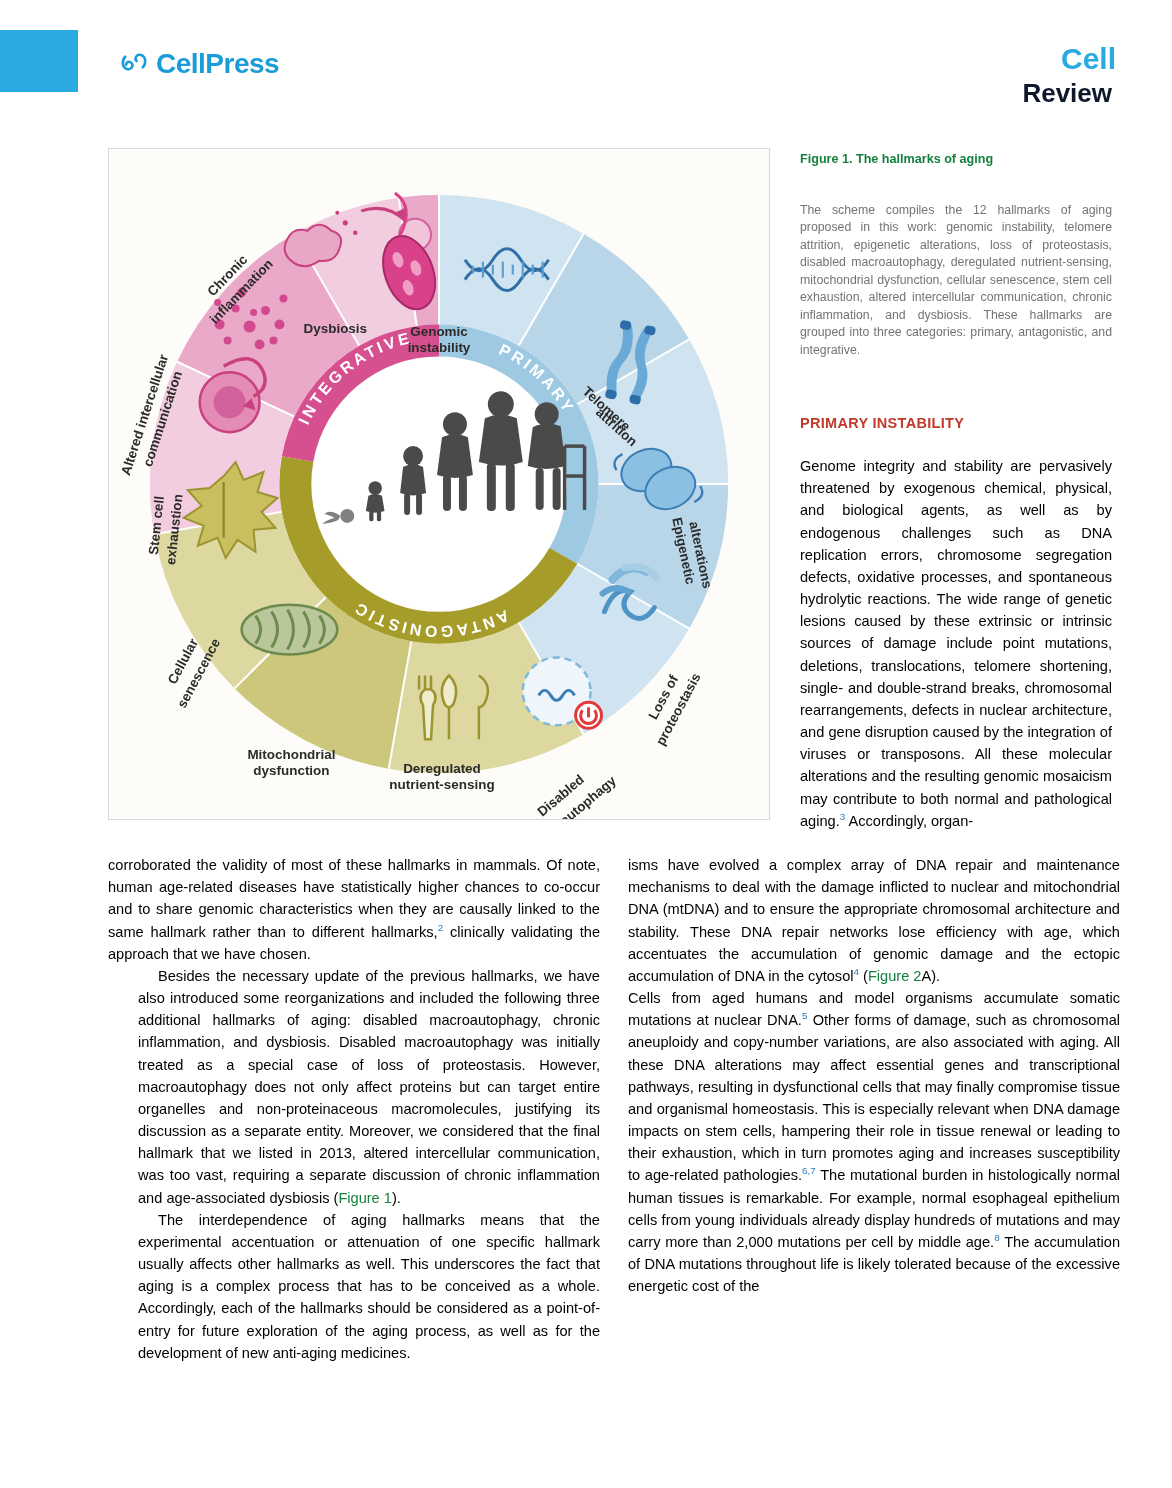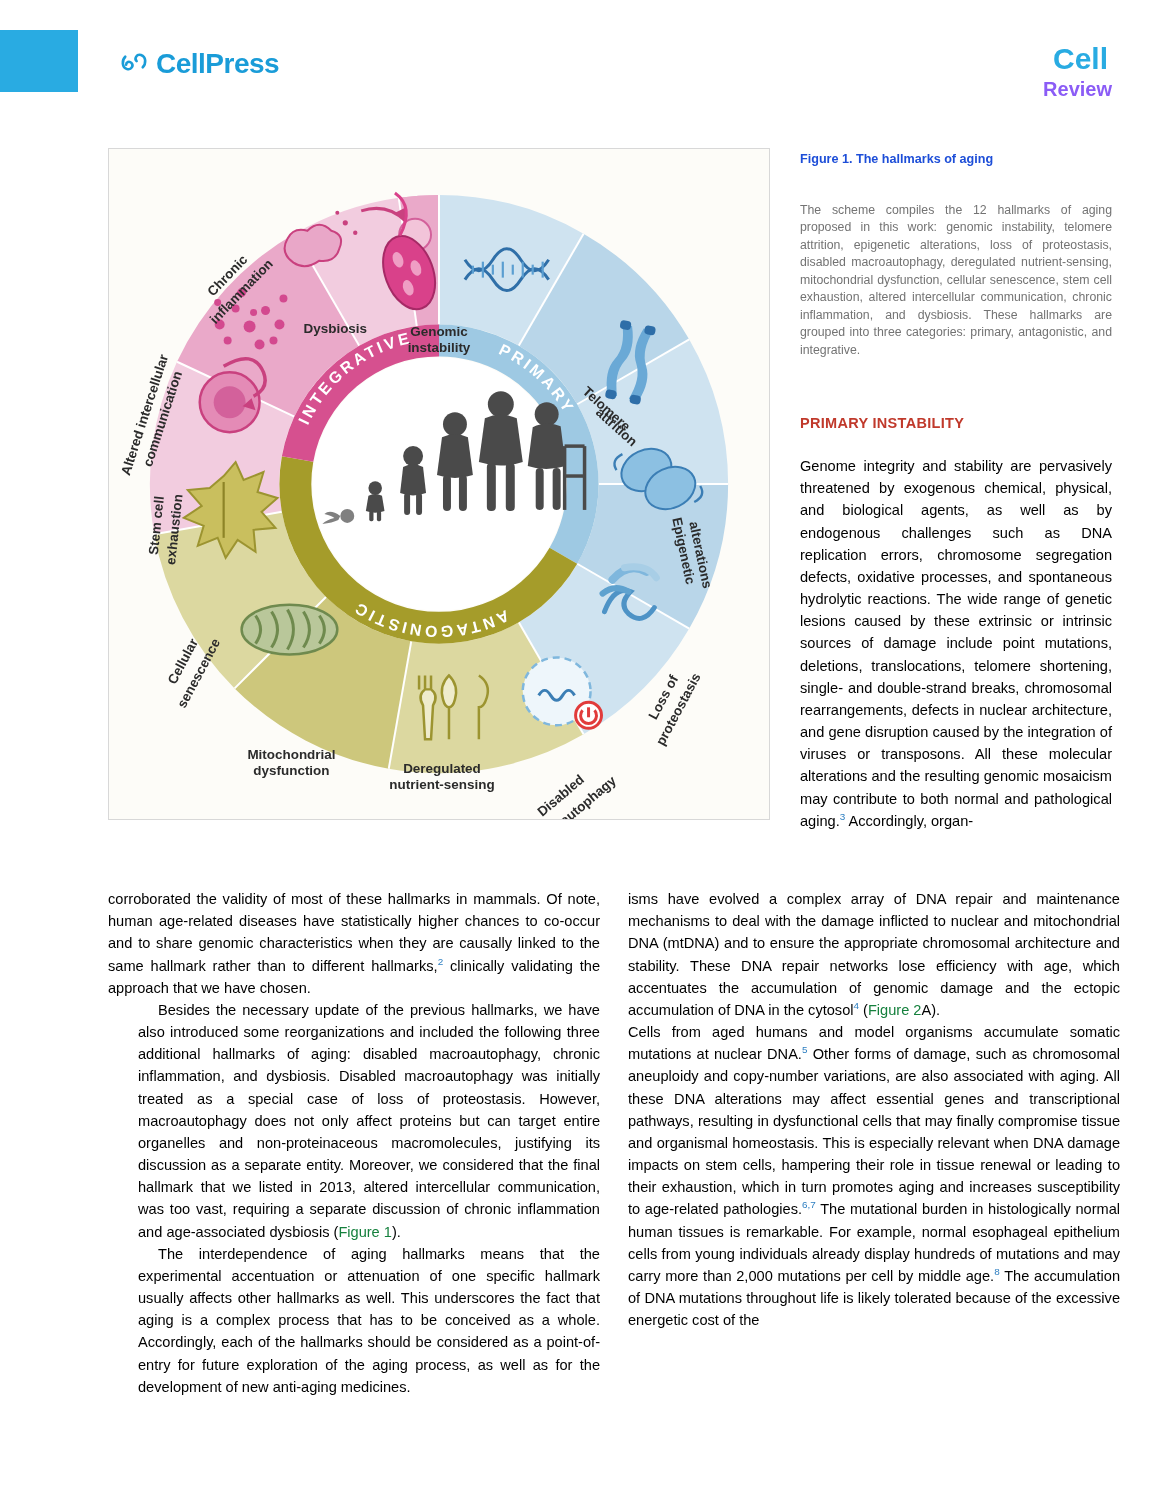--- a/index.html
+++ b/index.html
@@ -32,32 +32,32 @@
   }
   .cellpress .mark { width: 28px; height: 28px; display:block; }
   .cellpress .wordmark {
     font-size: 28px;
     font-weight: bold;
     color: #1a9cd8;
     letter-spacing: -0.5px;
   }
   .journal-name {
     position: absolute;
-    right: 64px; top: 42px;
+    right: 56px; top: 42px;
     font-size: 30px;
     font-weight: bold;
     color: #29abe2;
     text-align: right;
   }
   .journal-sub {
     position: absolute;
     right: 60px; top: 78px;
-    font-size: 20px;
-    font-weight: bold;
-    color: #8b5cf6;
+    font-size: 26px;
+    font-weight: bold;
+    color: #0f172a;
     text-align: right;
   }
 
   
   .figure-box {
     position: absolute;
     left: 108px; top: 148px;
     width: 662px; height: 672px;
     border: 1px solid #d8d8d8;
     background: #fdfcf8;
@@ -65,21 +65,21 @@
   }
   .figure-svg { display: block; width: 100%; height: 100%; }
 
   
   .caption-col {
     position: absolute;
     left: 800px; top: 152px;
     width: 312px;
   }
   .cap-title {
-    color: #1d4ed8;
+    color: #15803d;
     font-weight: bold;
     font-size: 12.6px;
     margin-bottom: 3px;
   }
   .cap-body {
     font-size: 12.3px;
     line-height: 1.42;
     text-align: justify;
     color: #737373;
     margin-top: 36px;
@@ -99,21 +99,21 @@
     left: 800px; top: 455px;
     width: 312px;
     font-size: 14.6px;
     line-height: 1.52;
     text-align: justify;
   }
 
   
   .col {
     position: absolute;
-    top: 888px;
+    top: 854px;
     width: 492px;
     font-size: 14.6px;
     line-height: 1.52;
     text-align: justify;
   }
   .col.left  { left: 108px; }
   .col.right { left: 628px; }
   .col p { margin: 0; }
   .col p.indent { text-indent: 20px; margin-left: 30px; }
   .sub-head {

